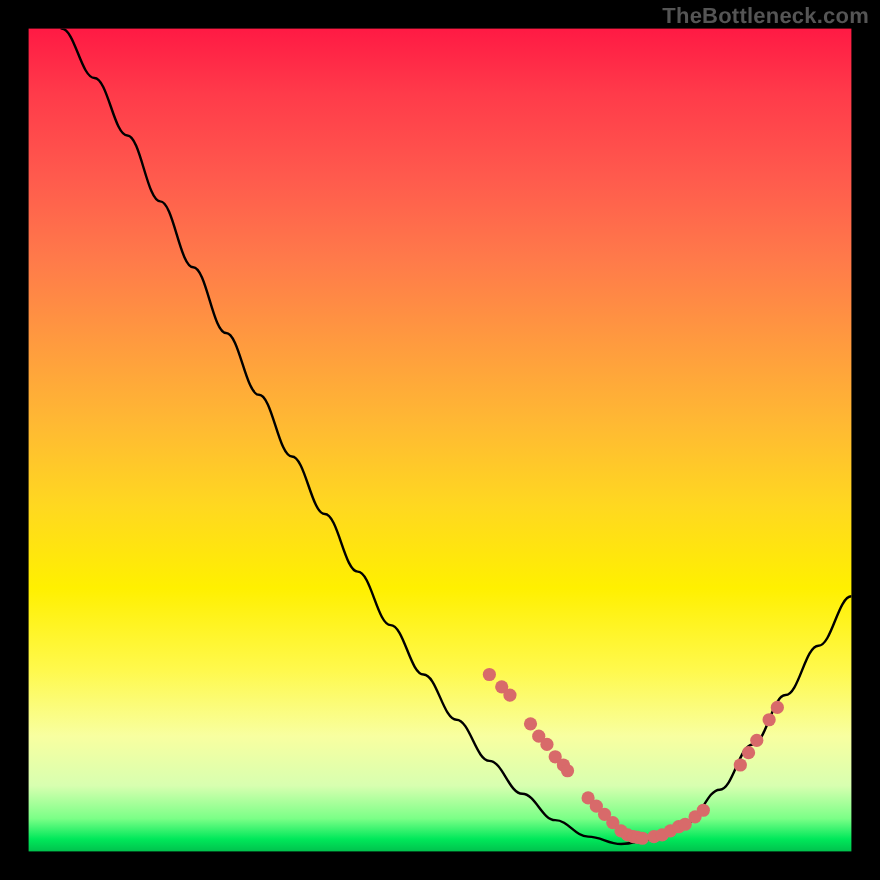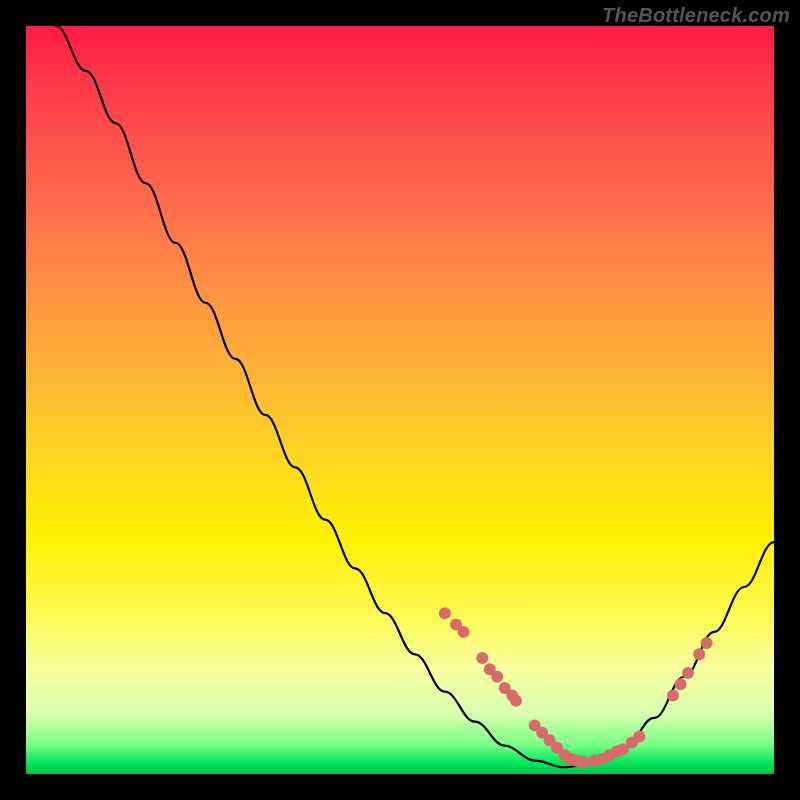--- a/index.html
+++ b/index.html
@@ -4,21 +4,20 @@
 <style>
   * { margin: 0; padding: 0; box-sizing: border-box; }
   html, body { width: 800px; height: 800px; overflow: hidden; }
   body { background: #000; font-family: Arial, sans-serif; }
   
   .canvas-wrap {
     position: relative;
     width: 800px;
     height: 720px;
     background: #000;
-    font-style: italic;
   }
   
   .plot-area {
     position: absolute;
     left: 26px;
     top: 26px;
     width: 748px;
     height: 748px;
   }
   

